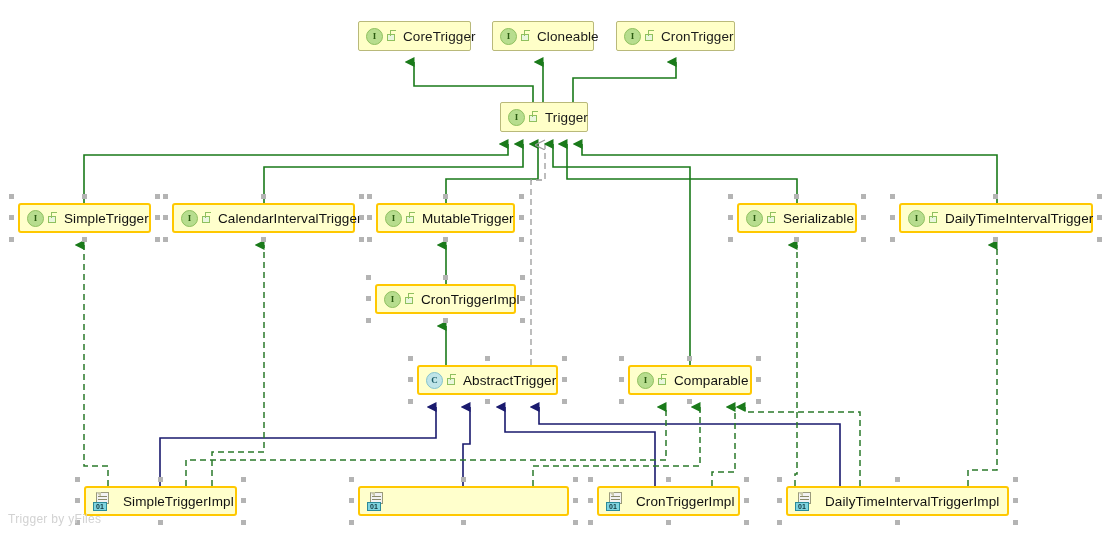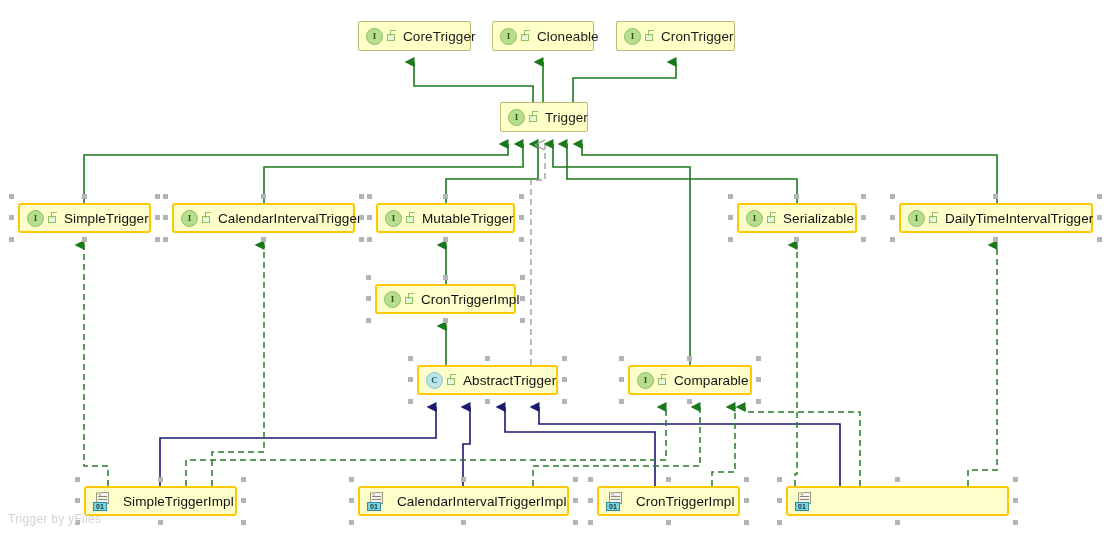--- a/index.html
+++ b/index.html
@@ -262,21 +262,20 @@
       <div class="h" style="left: 157.5px; top: 520px;"></div>
       <div class="h" style="left: 241px; top: 520px;"></div>
       <div class="node sel" style="left: 358px; top: 486px; width: 211px; height: 30px;">
         <span class="ic-impl">
           <span class="pg"></span>
           <span class="fold"></span>
           <span class="ln" style="top:4px"></span>
           <span class="ln" style="top:7px"></span>
           <span class="b01">01</span>
         </span>
-        <span class="label">CalendarIntervalTriggerImpl</span>
       </div>
       <div class="h" style="left: 349px; top: 477px;"></div>
       <div class="h" style="left: 460.5px; top: 477px;"></div>
       <div class="h" style="left: 573px; top: 477px;"></div>
       <div class="h" style="left: 349px; top: 498px;"></div>
       <div class="h" style="left: 573px; top: 498px;"></div>
       <div class="h" style="left: 349px; top: 520px;"></div>
       <div class="h" style="left: 460.5px; top: 520px;"></div>
       <div class="h" style="left: 573px; top: 520px;"></div>
       <div class="node sel" style="left: 597px; top: 486px; width: 143px; height: 30px;">
@@ -298,20 +297,21 @@
       <div class="h" style="left: 665.5px; top: 520px;"></div>
       <div class="h" style="left: 744px; top: 520px;"></div>
       <div class="node sel" style="left: 786px; top: 486px; width: 223px; height: 30px;">
         <span class="ic-impl">
           <span class="pg"></span>
           <span class="fold"></span>
           <span class="ln" style="top:4px"></span>
           <span class="ln" style="top:7px"></span>
           <span class="b01">01</span>
         </span>
+        <span class="label">DailyTimeIntervalTriggerImpl</span>
       </div>
       <div class="h" style="left: 777px; top: 477px;"></div>
       <div class="h" style="left: 894.5px; top: 477px;"></div>
       <div class="h" style="left: 1013px; top: 477px;"></div>
       <div class="h" style="left: 777px; top: 498px;"></div>
       <div class="h" style="left: 1013px; top: 498px;"></div>
       <div class="h" style="left: 777px; top: 520px;"></div>
       <div class="h" style="left: 894.5px; top: 520px;"></div>
       <div class="h" style="left: 1013px; top: 520px;"></div>
     </div>

